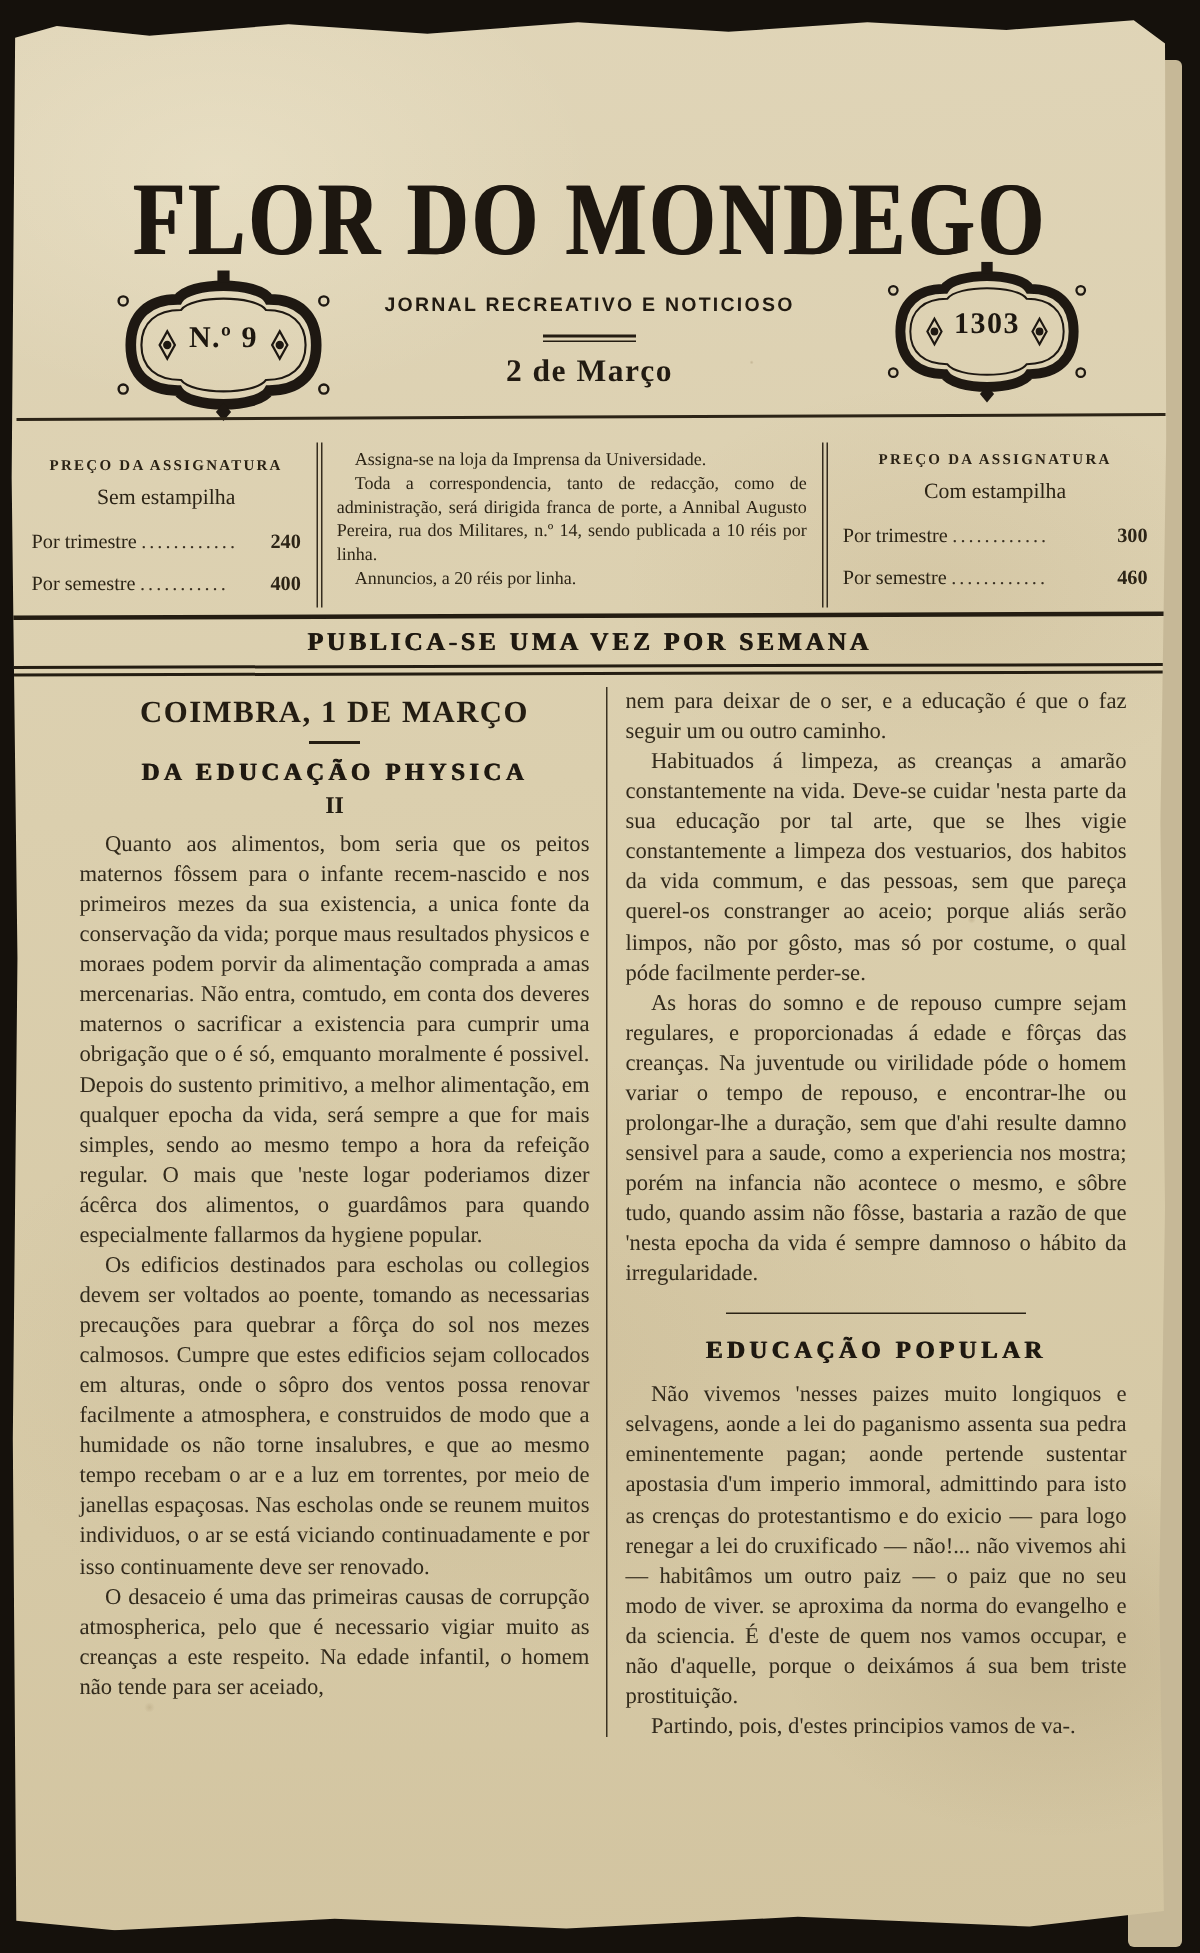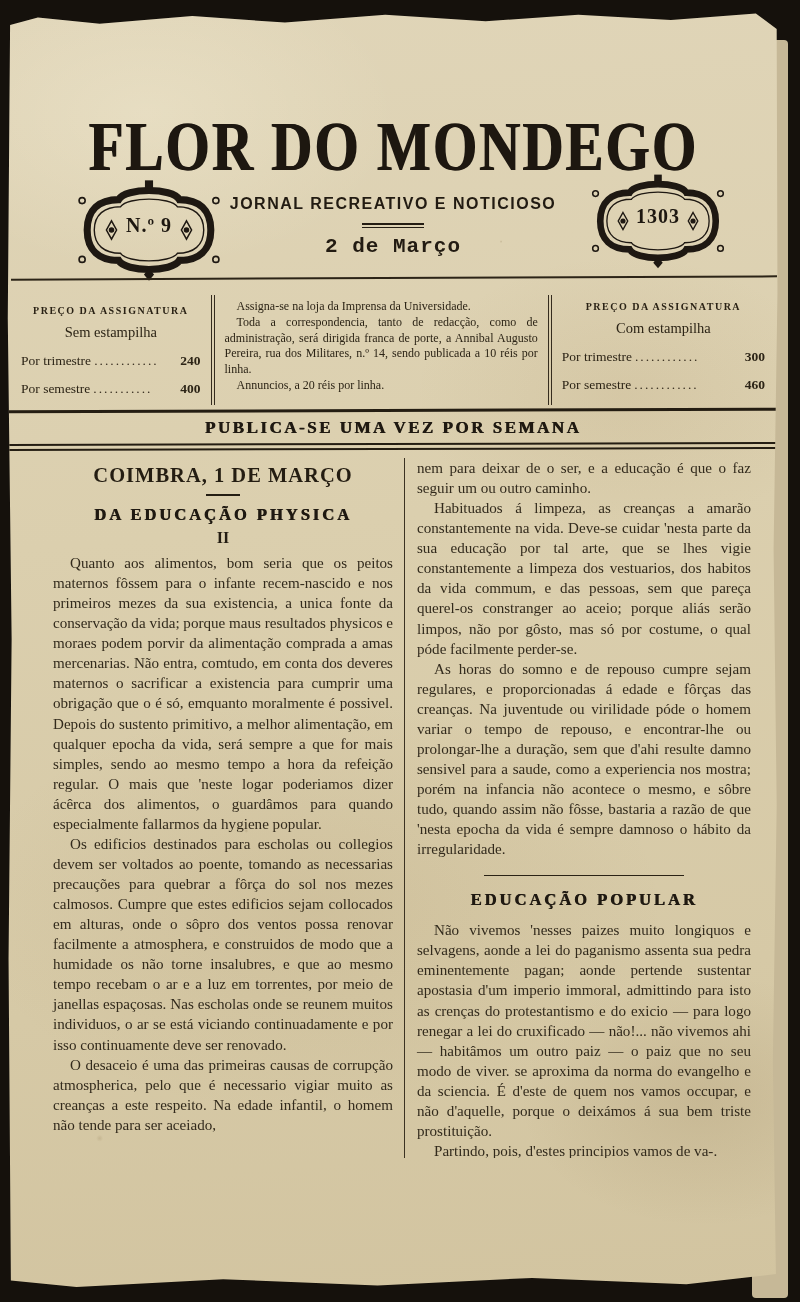--- a/index.html
+++ b/index.html
@@ -39,29 +39,29 @@
   .mast-title{
     position:absolute;top:96px;left:0;right:0;text-align:center;
     font-weight:bold;font-size:57px;letter-spacing:2px;color:#1d1710;
     transform:scaleY(1.22);transform-origin:top center;
     text-shadow:1px 0 0 currentColor;
     white-space:nowrap;
   }
   .mast-subtitle{
     position:absolute;top:184px;left:0;right:0;text-align:center;
     font-family:"Liberation Sans","DejaVu Sans",sans-serif;
-    font-weight:bold;font-size:16px;letter-spacing:1.5px;color:#221b12;
+    font-weight:bold;font-size:13px;letter-spacing:1.5px;color:#221b12;
   }
   .mast-underline{
     position:absolute;top:212px;left:50%;width:62px;margin-left:-31px;
     border-top:2px solid #241d13;border-bottom:1px solid #241d13;height:2px;
   }
   .mast-date{
     position:absolute;top:224px;left:0;right:0;text-align:center;
-    font-weight:bold;font-size:21px;color:#221b12;letter-spacing:1px;font-family:Liberation Mono, monospace;
+    font-weight:bold;font-size:21px;color:#221b12;letter-spacing:1px;
   }
   .mast-rule{
     position:absolute;top:266px;left:4px;right:2px;
     border-top:2px solid #2c2417;transform:rotate(-0.25deg);
   }
   .ornament{position:absolute;}
   .ornament .orn-label{
     position:absolute;top:0;left:0;right:0;bottom:10px;
     display:flex;align-items:center;justify-content:center;
     font-weight:bold;font-size:20px;color:#1d1710;letter-spacing:1px;text-align:center;

